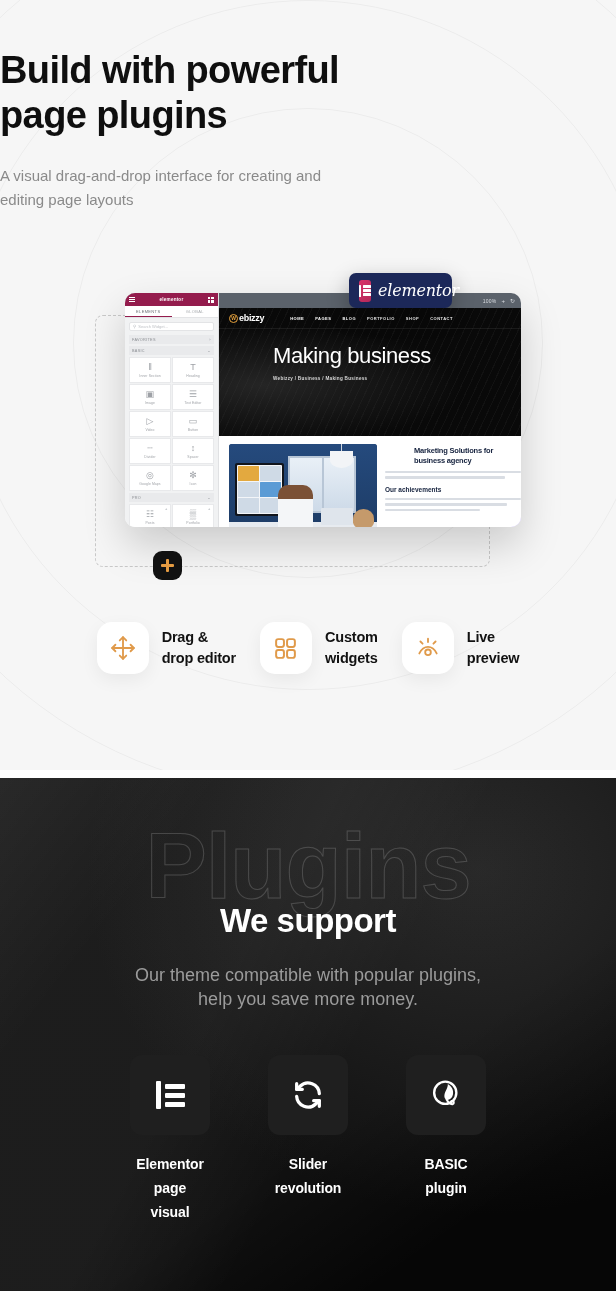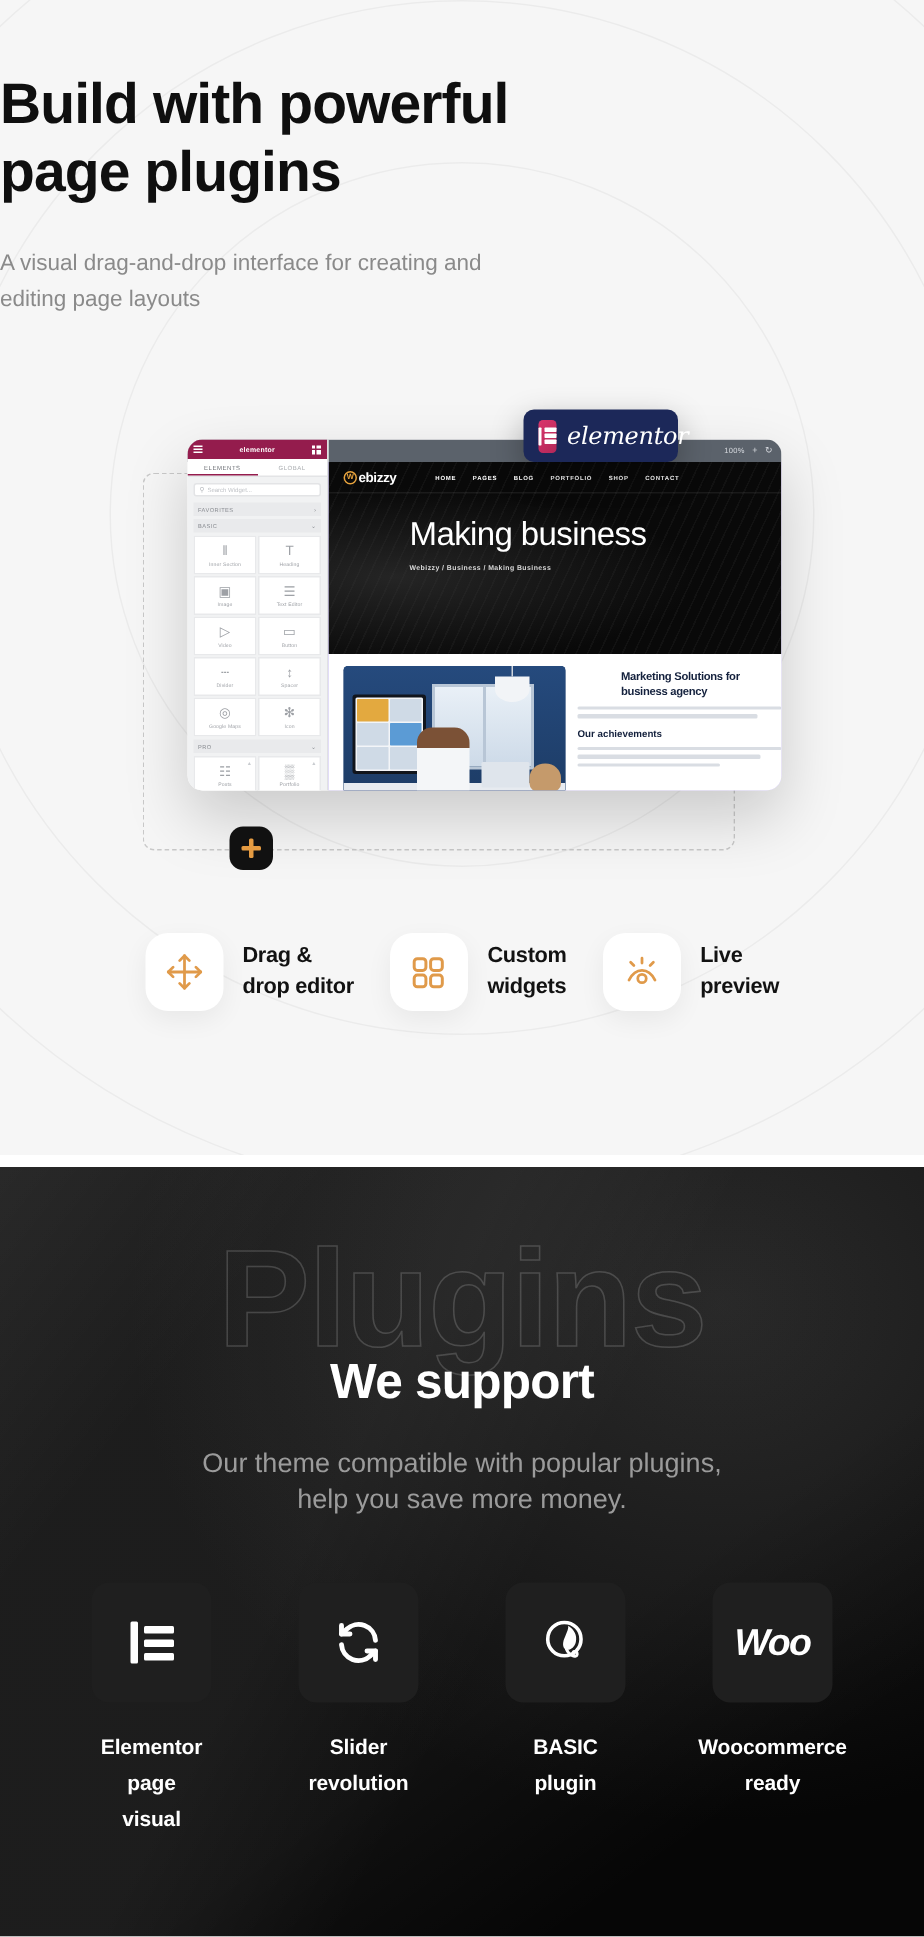--- a/index.html
+++ b/index.html
@@ -640,24 +640,15 @@
           <path d="M13.2 4.6c2.6 1.6 4.1 4.2 3.4 7.2-.6 2.6-3 4.1-4.6 3.2-1.5-.9-1.3-3.3-.2-5.6 1-2.2 1.6-3.8 1.4-4.8z" fill="#ffffff"></path>
           <path d="M12.4 15c.6 1.4 1.6 2.4 2.7 2.9 1.1.5 2 .1 2.1-.7.1-.8-.6-1.4-1.3-1.2-.6.2-.8.8-.4 1.2" fill="none" stroke="#ffffff" stroke-width="1.3" stroke-linecap="round"></path>
         </svg>
       </div>
       <div class="pc-label">
         <span>BASIC</span><br>
         <span>plugin</span>
       </div>
     </div>
 
-    <div class="plug-card">
-      <div class="pc-box">
-        <span class="g-woo">Woo</span>
-      </div>
-      <div class="pc-label">
-        <span>Woocommerce</span><br>
-        <span>ready</span>
-      </div>
-    </div>
 
   </div>
 </section>
 
 </body></html>

